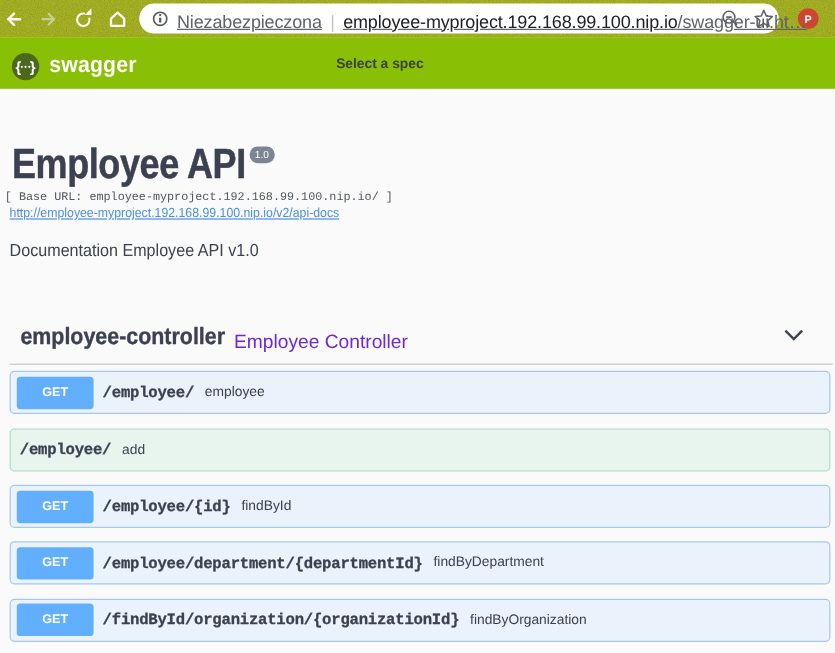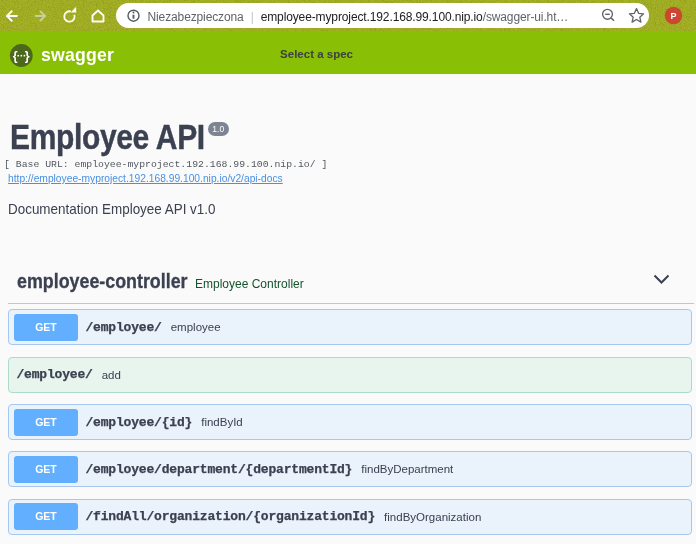--- a/index.html
+++ b/index.html
@@ -4,41 +4,41 @@
 <style>
   * { margin:0; padding:0; box-sizing:border-box; }
   html,body { width:696px; height:544px; overflow:hidden; }
   body { font-family:"Liberation Sans", sans-serif; background:#fafafa; position:relative; }
   .abs { position:absolute; }
 
   
   #toolbar { left:0; top:0; width:696px; height:31px; background:#a2ab3c; }
   #toolbar svg.tex { position:absolute; left:0; top:0; }
   .pill { position:absolute; left:116px; top:3px; width:533px; height:25px; background:#ffffff; border-radius:13px; }
-  .urltext { position:absolute; left:147.5px; top:9.5px; font-size:12px; letter-spacing:-0.12px; color:#5f6368; white-space:nowrap; }
+  .urltext { position:absolute; left:147.5px; top:9.5px; font-size:15px; letter-spacing:-0.12px; color:#5f6368; white-space:nowrap;text-decoration:underline; }
   .urltext .dark { color:#202124; }
   .urltext .sep { color:#c3c6c9; padding:0 7px; }
 
   
   #topbar { left:0; top:31px; width:696px; height:43px; background:#89bf04; }
   #logotext { position:absolute; left:41px; top:13px; font-size:19px; font-weight:bold; color:#ffffff; letter-spacing:0.2px; transform:scaleX(0.93); transform-origin:0 0; }
   #speclabel { position:absolute; right:343px; top:17px; font-size:11.5px; font-weight:bold; color:#3c4240; }
   #specbox { position:absolute; left:359.5px; top:11px; width:329px; height:22.5px; background:#f8f8f6; border:1.3px solid #7c8268; border-radius:3.5px; }
   #specbox .val { position:absolute; left:8.5px; top:4px; font-size:11.2px; font-weight:bold; color:#3b4754; }
 
   
   #title { left:9.5px; top:116.5px; font-size:35px; font-weight:bold; color:#3b4151; letter-spacing:-0.4px; -webkit-text-stroke:0.4px #3b4151; transform:scaleX(0.857); transform-origin:0 0; white-space:nowrap; }
   #vbadge { left:208px; top:121.5px; width:20.5px; height:14.5px; background:#7d8492; border-radius:7.5px; color:#fff; font-size:8.5px; font-weight:normal; text-align:center; line-height:14.5px; }
   #baseurl { left:4px; top:159px; font-family:"Liberation Mono", monospace; font-size:9.8px; color:#51575f; white-space:nowrap; }
   #apilink { left:8px; top:172px; font-size:11px; color:#4990e2; text-decoration:underline; transform:scaleX(0.932); transform-origin:0 0; white-space:nowrap; }
   #docline { left:8px; top:201px; font-size:14.5px; color:#3b4151; transform:scaleX(0.926); transform-origin:0 0; white-space:nowrap; }
 
   
   #secttl { left:17px; top:270px; font-size:19.5px; font-weight:bold; color:#3b4151; -webkit-text-stroke:0.3px #3b4151; transform:scaleX(0.915); transform-origin:0 0; white-space:nowrap; }
-  #sectsub { left:195px; top:277px; font-size:12px; color:#14532d;text-align:center; }
+  #sectsub { left:195px; top:277px; font-size:16px; color:#6d28d9;text-align:center; }
   #divider { left:8px; top:303px; width:686px; height:1px; background:rgba(59,65,81,0.28); }
 
   
   .op { position:absolute; left:8px; width:684px; height:36px; border-radius:4px; display:flex; align-items:center; }
   .op.get  { background:#eaf2fb; border:1px solid #a6c8f0; }
   .op.post { background:#e8f5ee; border:1px solid #aadcc8; }
   .op .meth { margin-left:5px; width:64px; height:27px; border-radius:3px; color:#fff; font-size:10.5px; font-weight:bold; text-align:center; line-height:27px; flex:none; }
   .op.get  .meth { background:#61affe; }
   .op.post .meth { background:#49cc90; }
   .op .path { margin-left:7.5px; font-family:"Liberation Mono", monospace; font-size:13px; font-weight:bold; letter-spacing:-0.18px; color:#3b4151; -webkit-text-stroke:0.25px #3b4151; }
@@ -147,15 +147,15 @@
     <div class="path">/employee/{id}</div>
     <div class="desc">findById</div>
 </div>
 <div class="op get" style="top:451.3px;">
   <div class="meth">GET</div>
     <div class="path">/employee/department/{departmentId}</div>
     <div class="desc">findByDepartment</div>
 </div>
 <div class="op get" style="top:498.6px;">
   <div class="meth">GET</div>
-    <div class="path">/findAll/organization/{organizationId}</div>
+    <div class="path">/findById/organization/{organizationId}</div>
     <div class="desc">findByOrganization</div>
 </div>
 
 </body></html>

